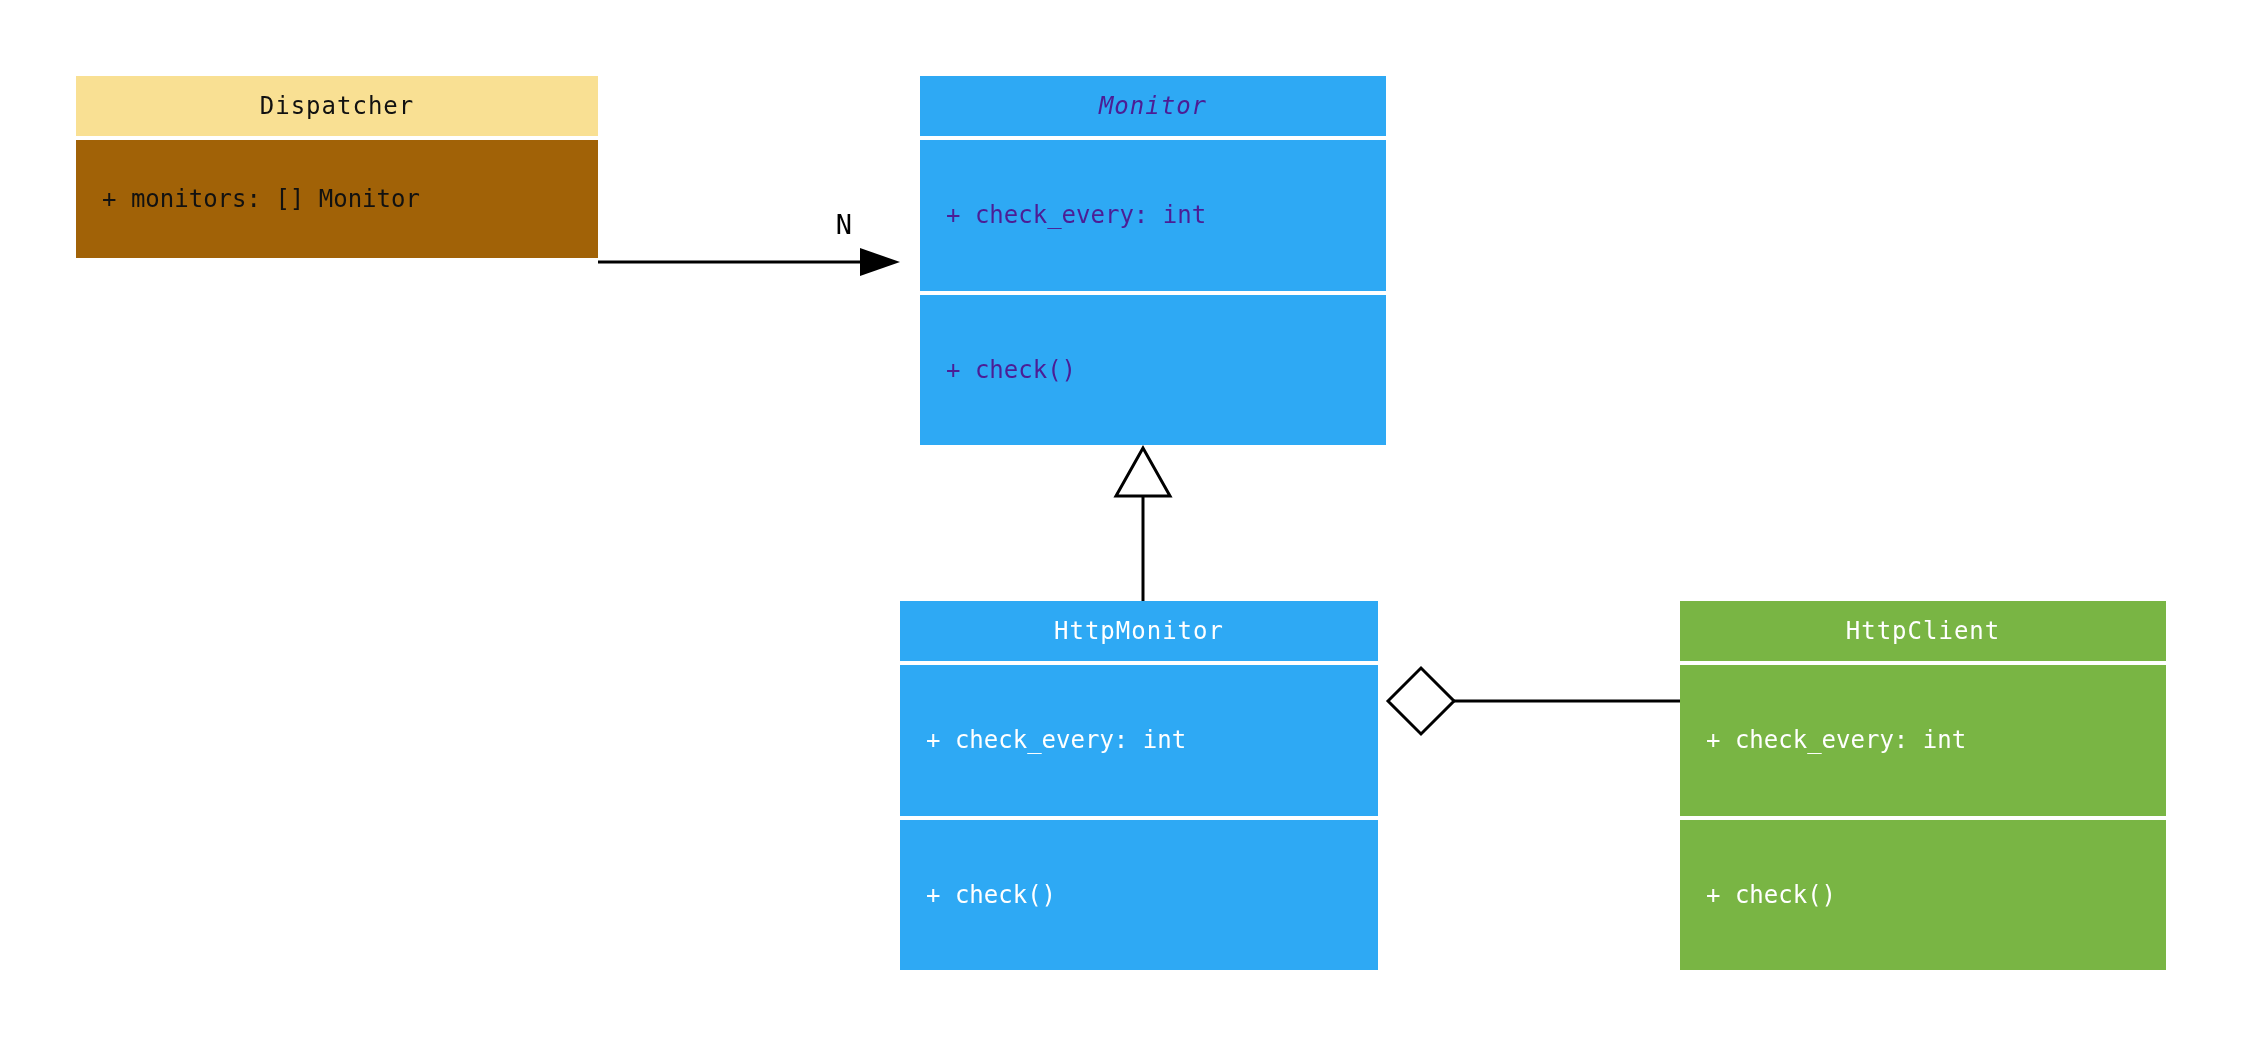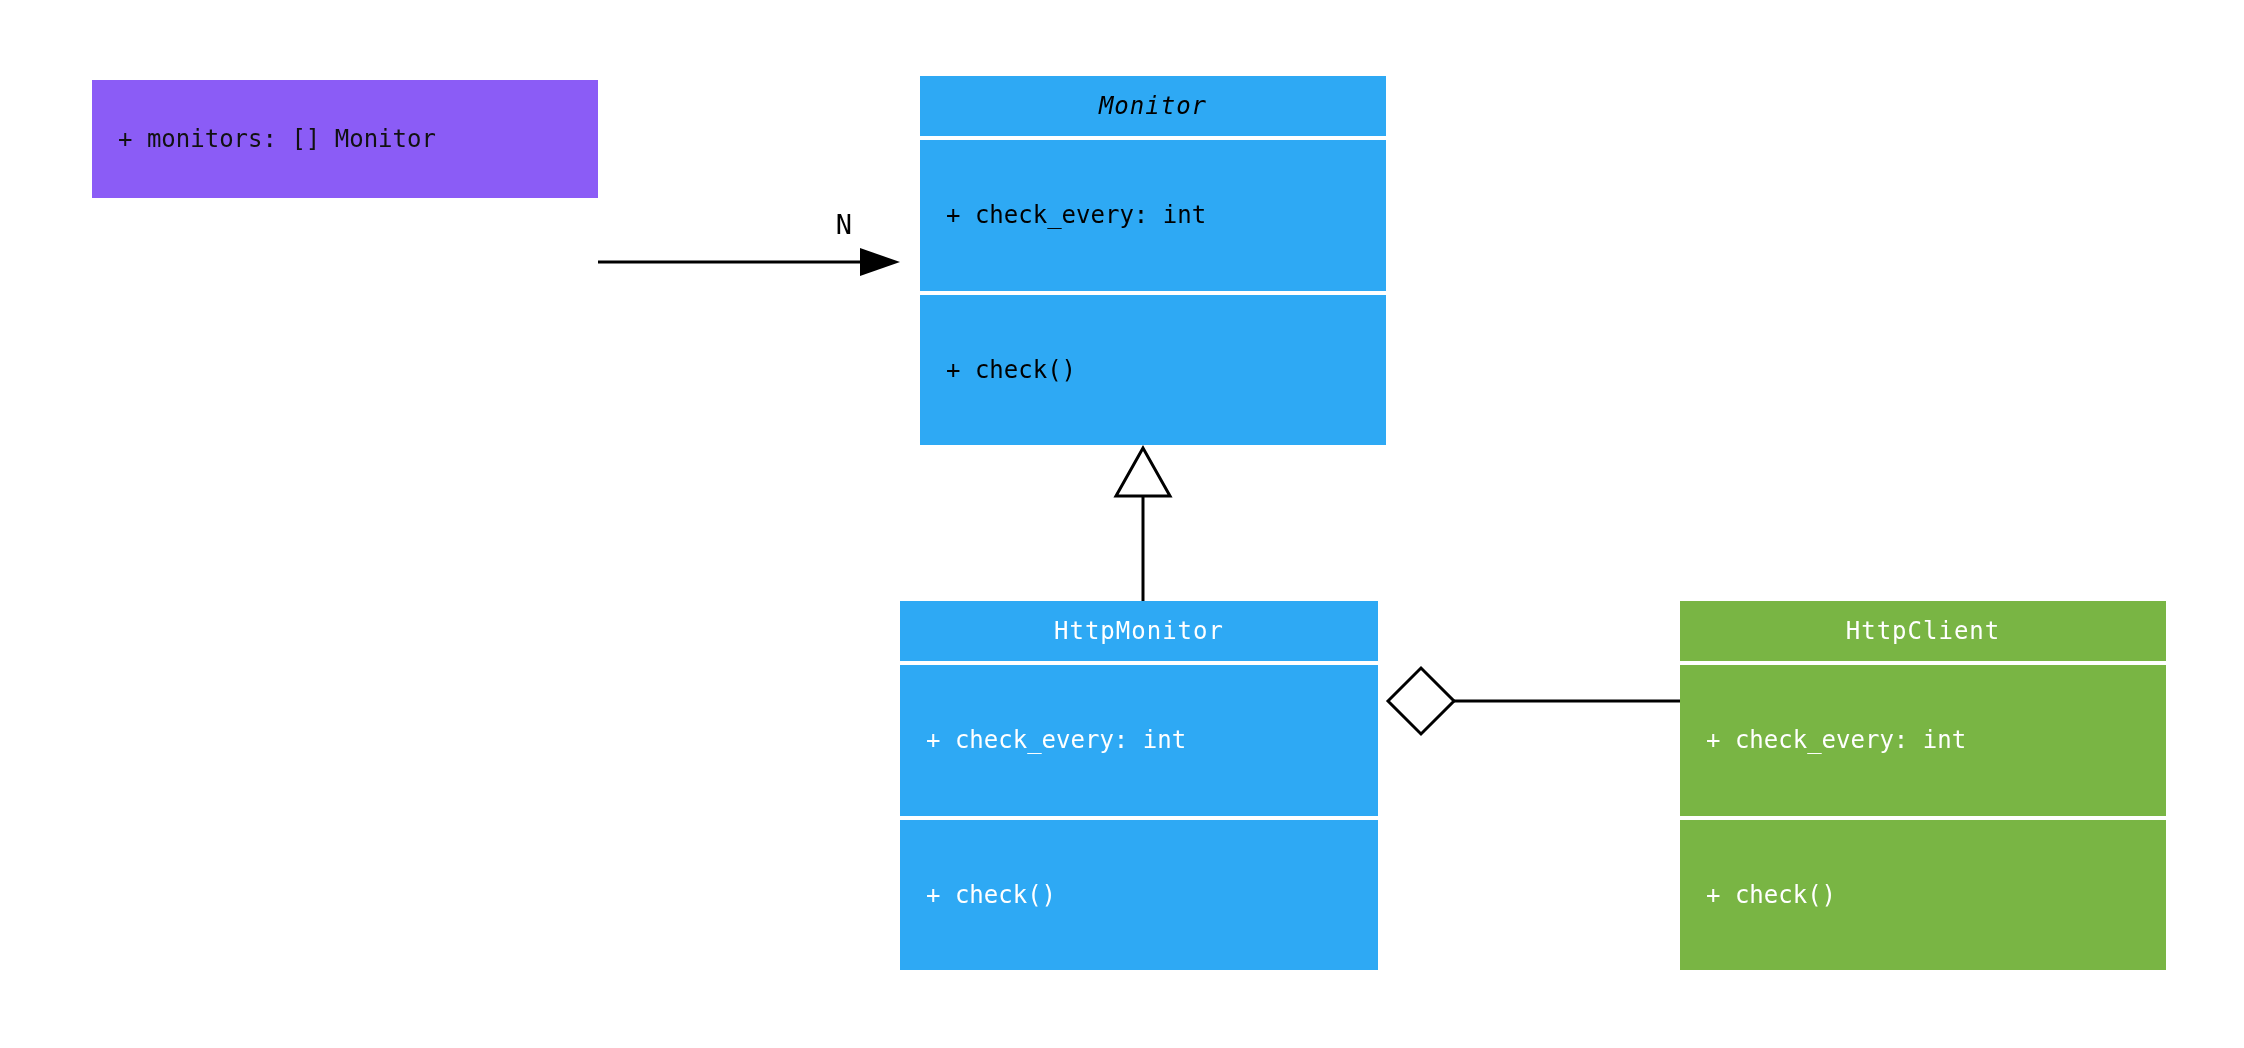--- a/index.html
+++ b/index.html
@@ -96,26 +96,27 @@
     </g>
     <g>
       <polygon class="hollow" points="1388,701 1421,668 1454,701 1421,734"></polygon>
       <line x1="1454" y1="701" x2="1680" y2="701"></line>
     </g>
   </svg>
 
   <div class="edge-label">N</div>
 
   <div class="uml-class c-dispatcher" style="color: rgb(17, 17, 17);">
-    <div class="uml-section uml-attrs" style="background-color: #8b5cf6; margin-left: 16px;">
+    <div class="uml-header" style="background-color: rgb(249, 224, 147);">Dispatcher</div>
+    <div class="uml-section uml-attrs" style="background-color: #a16207;">
       <div>+ monitors: [] Monitor</div>
     </div>
   </div>
 
-  <div class="uml-class abstract c-monitor" style="color: #000000; padding-left: 20px;">
+  <div class="uml-class abstract c-monitor" style="color: #4c1d95; padding-left: 20px;">
     <div class="uml-header" style="background-color: rgb(46, 169, 244);">Monitor</div>
     <div class="uml-section uml-attrs" style="background-color: rgb(46, 169, 244);">
       <div>+ check_every: int</div>
     </div>
     <div class="uml-section uml-methods" style="background-color: rgb(46, 169, 244);">
       <div>+ check()</div>
     </div>
   </div>
 
   <div class="uml-class c-httpmonitor" style="color: rgb(255, 255, 255);">

